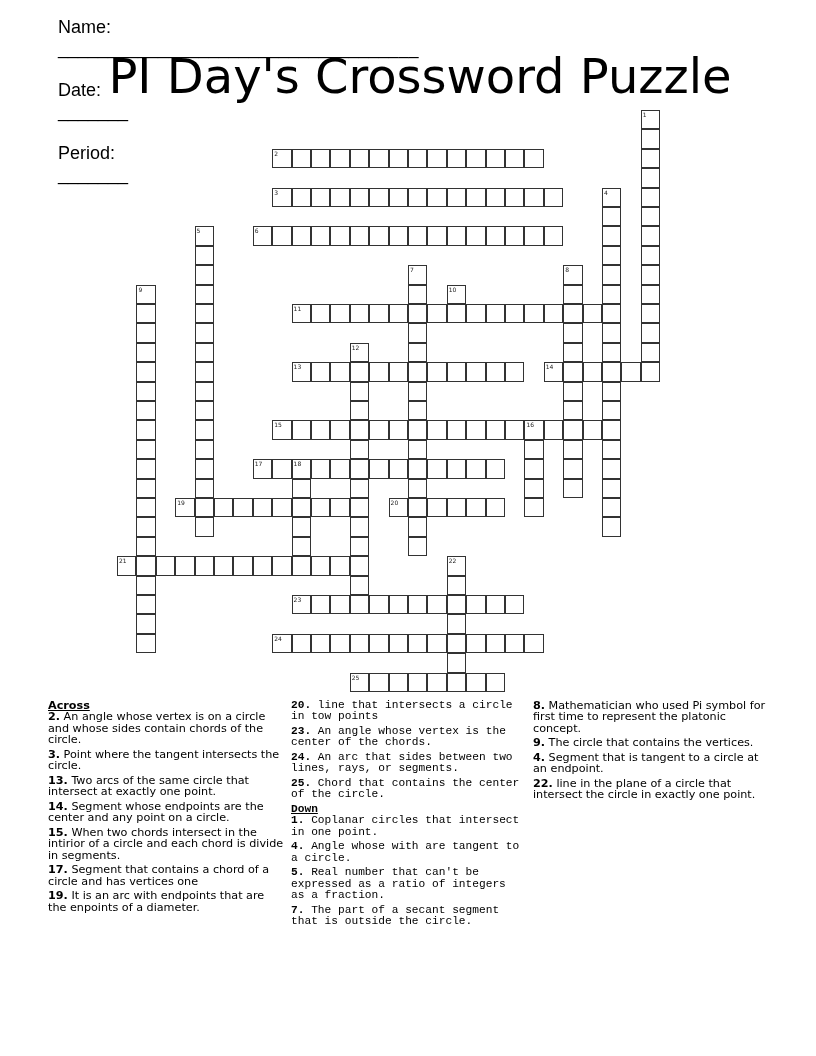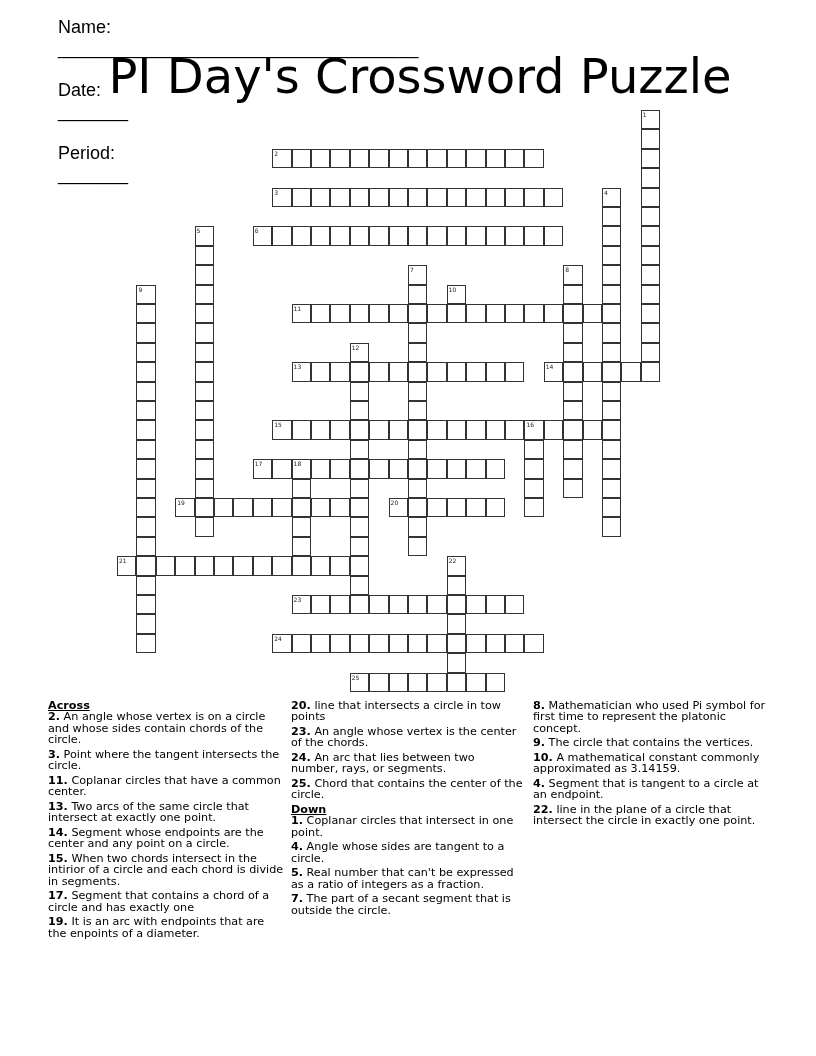--- a/index.html
+++ b/index.html
@@ -357,38 +357,36 @@
     <div class="cell" style="left: 427.4px; top: 672.6px;"></div>
     <div class="cell" style="left: 466.2px; top: 672.6px;"></div>
     <div class="cell" style="left: 485.6px; top: 672.6px;"></div>
   </div>
 
 <div class="clues">
   <div class="col" id="col1" style="left:48px;width:236px;">
       <div class="sec">Across</div>
       <div class="clue"><b>2.</b><span> An angle whose vertex is on a circle and whose sides contain chords of the circle.</span></div>
       <div class="clue"><b>3.</b><span> Point where the tangent intersects the circle.</span></div>
-      <div class="clue"><b>11.</b><span> Coplanar circles that have a common center.</span></div>
       <div class="clue"><b>13.</b><span> Two arcs of the same circle that intersect at exactly one point.</span></div>
       <div class="clue"><b>14.</b><span> Segment whose endpoints are the center and any point on a circle.</span></div>
       <div class="clue"><b>15.</b><span> When two chords intersect in the intirior of a circle and each chord is divide in segments.</span></div>
-      <div class="clue"><b>17.</b><span> Segment that contains a chord of a circle and has exactly one</span></div>
+      <div class="clue"><b>17.</b><span> Segment that contains a chord of a circle and has vertices one</span></div>
       <div class="clue"><b>19.</b><span> It is an arc with endpoints that are the enpoints of a diameter.</span></div>
     </div>
-  <div class="col" id="col2" style="left:291px;width:232px;">
+  <div class="col" id="col2" style="left:291px;width:232px;font-family:Liberation Mono, monospace;">
       <div class="clue"><b>20.</b><span> line that intersects a circle in tow points</span></div>
       <div class="clue"><b>23.</b><span> An angle whose vertex is the center of the chords.</span></div>
-      <div class="clue"><b>24.</b><span> An arc that lies between two number, rays, or segments.</span></div>
+      <div class="clue"><b>24.</b><span> An arc that sides between two lines, rays, or segments.</span></div>
       <div class="clue"><b>25.</b><span> Chord that contains the center of the circle.</span></div>
       <div class="sec">Down</div>
       <div class="clue"><b>1.</b><span> Coplanar circles that intersect in one point.</span></div>
-      <div class="clue"><b>4.</b><span> Angle whose sides are tangent to a circle.</span></div>
+      <div class="clue"><b>4.</b><span> Angle whose with are tangent to a circle.</span></div>
       <div class="clue"><b>5.</b><span> Real number that can't be expressed as a ratio of integers as a fraction.</span></div>
       <div class="clue"><b>7.</b><span> The part of a secant segment that is outside the circle.</span></div>
     </div>
   <div class="col" id="col3" style="left:533px;width:236px;">
       <div class="clue"><b>8.</b><span> Mathematician who used Pi symbol for first time to represent the platonic concept.</span></div>
       <div class="clue"><b>9.</b><span> The circle that contains the vertices.</span></div>
-      <div class="clue"><b>10.</b><span> A mathematical constant commonly approximated as 3.14159.</span></div>
       <div class="clue"><b>4.</b><span> Segment that is tangent to a circle at an endpoint.</span></div>
       <div class="clue"><b>22.</b><span> line in the plane of a circle that intersect the circle in exactly one point.</span></div>
     </div>
 </div>
 
 </body></html>

